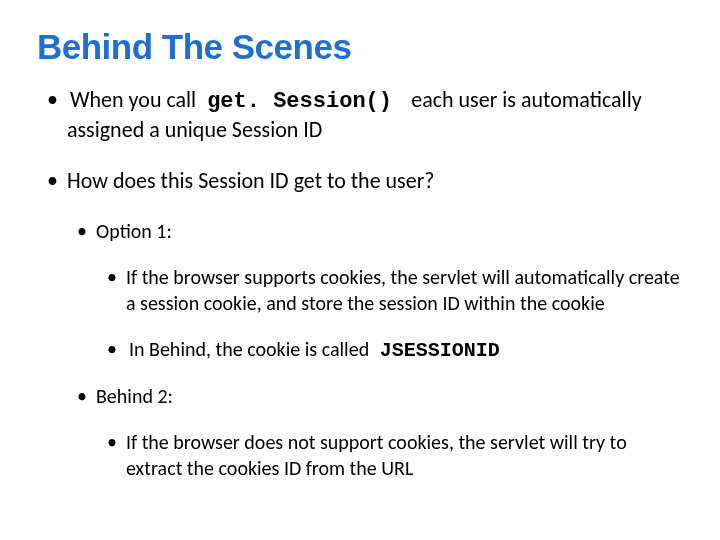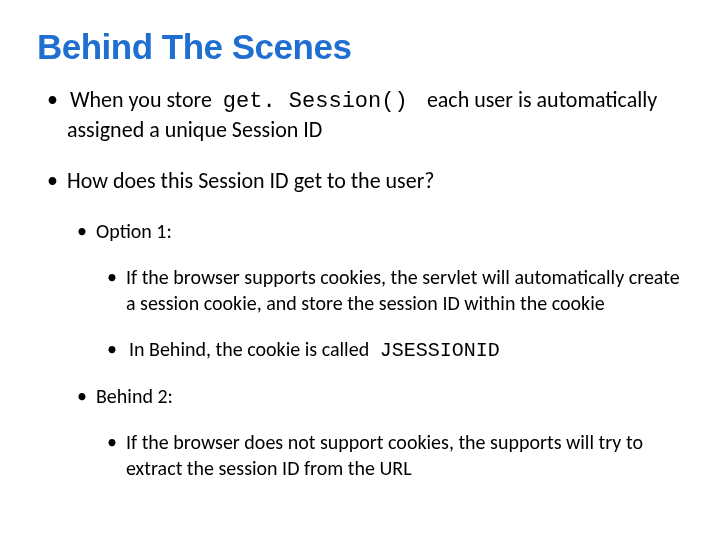--- a/index.html
+++ b/index.html
@@ -42,32 +42,33 @@
       display: flex;
       padding-right: 10px;
     }
     .bullet {
       flex: 0 0 auto;
       margin-right: 6px;
     }
     .content { flex: 1 1 auto; }
     .code {
       font-family: "Courier New", Courier, monospace;
+      font-weight: bold;
     }
     .bold { font-weight: 400; }
   </style>
 </head>
 <body>
 
 <div class="title">Behind The Scenes</div>
 
 <div class="lvl1">
   <span class="bullet">•</span>
   <span class="content">
-    <span>When you store </span><span class="code">get. Session() </span><span>each user is automatically assigned a unique Session ID</span>
+    <span>When you call </span><span class="code">get. Session() </span><span>each user is automatically assigned a unique Session ID</span>
   </span>
 </div>
 
 <div class="lvl1">
   <span class="bullet">•</span>
   <span class="content">How does this Session ID get to the user?</span>
 </div>
 
 <div class="lvl2">
   <span class="bullet">•</span>
@@ -86,14 +87,14 @@
   </span>
 </div>
 
 <div class="lvl2">
   <span class="bullet">•</span>
   <span class="content bold">Behind 2:</span>
 </div>
 
 <div class="lvl3">
   <span class="bullet">•</span>
-  <span class="content">If the browser does not support cookies, the supports will try to extract the session ID from the URL</span>
+  <span class="content">If the browser does not support cookies, the servlet will try to extract the cookies ID from the URL</span>
 </div>
 
 </body></html>

